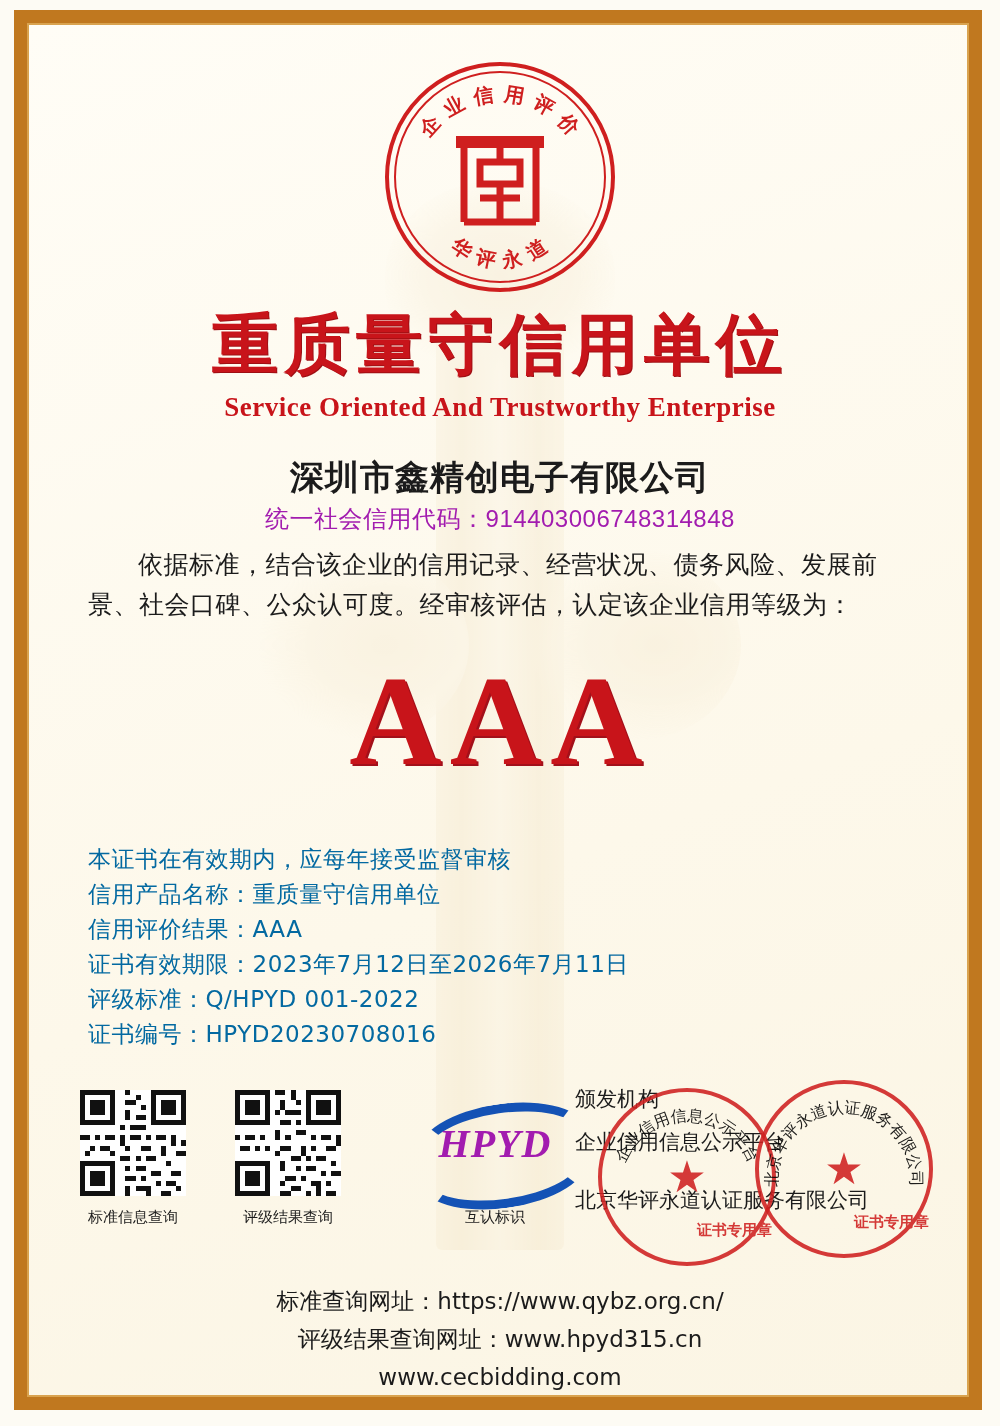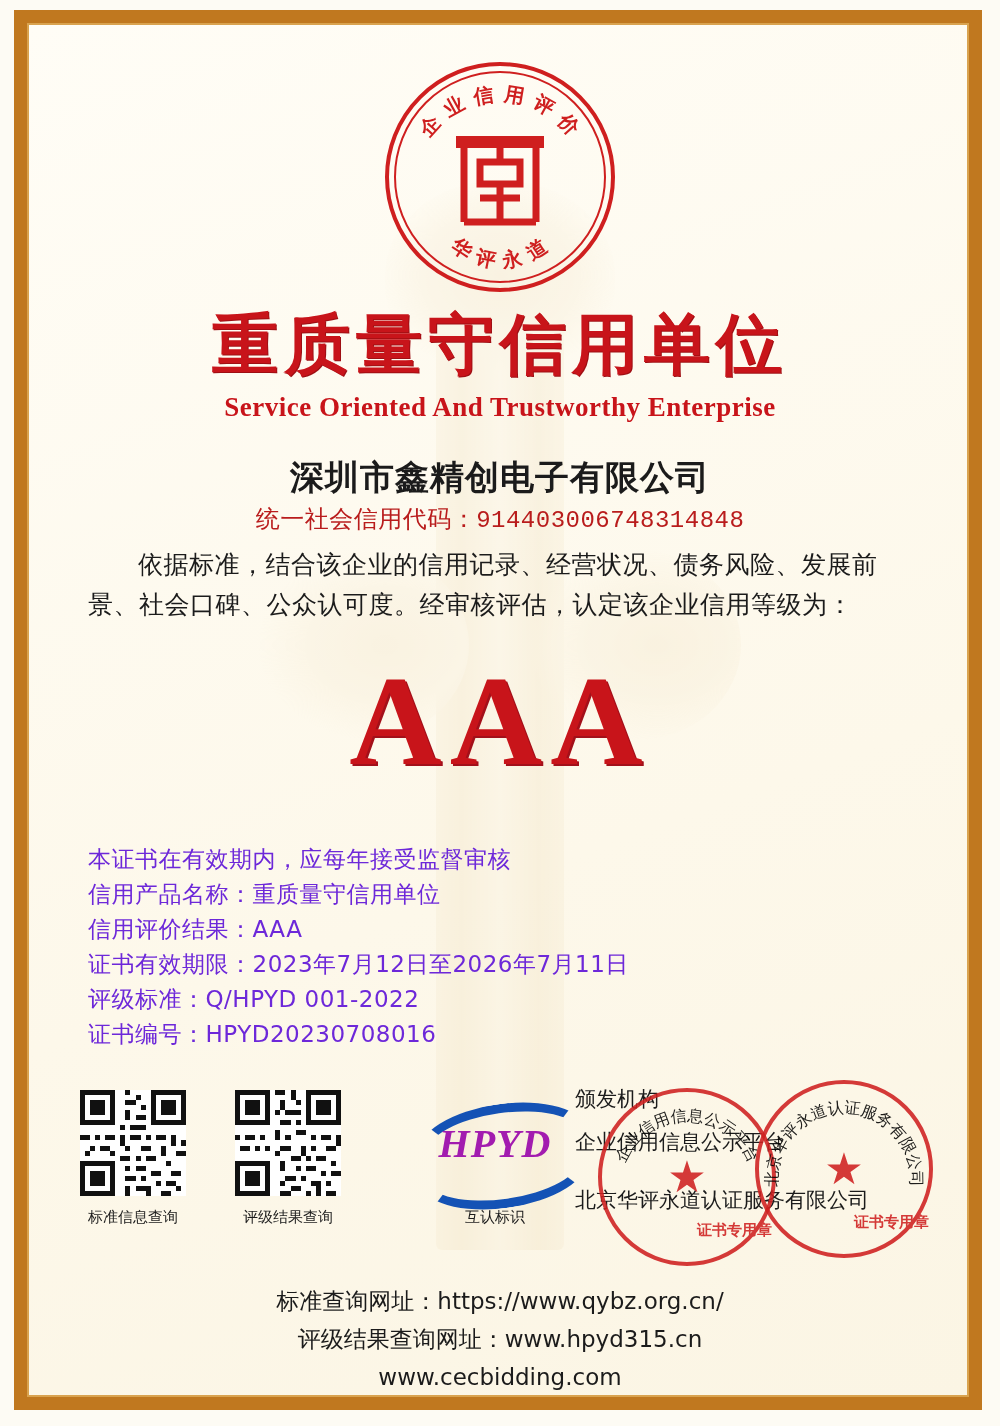--- a/index.html
+++ b/index.html
@@ -161,22 +161,22 @@
     font-weight: bold;
     font-size: 34px;
     letter-spacing: 1px;
   }
   .credit-code {
     position: absolute;
     top: 503px;
     left: 0;
     width: 100%;
     text-align: center;
-    color: #b91c1c;
-    font-family: Liberation Mono, monospace;
+    color: #a21caf;
+    font-family: Liberation Sans, sans-serif;
     font-size: 24px;
     letter-spacing: 0.5px;
   }
   .body-text {
     position: absolute;
     top: 545px;
     left: 88px;
     width: 824px;
     color: #1b1b1b;
     font-family: "DejaVu Sans", sans-serif;
@@ -197,21 +197,21 @@
     font-size: 128px;
     letter-spacing: 8px;
     text-shadow: 2px 2px 0 #a3101a;
   }
   
   .details {
     position: absolute;
     top: 842px;
     left: 88px;
     width: 830px;
-    color: #6d28d9;
+    color: #0369a1;
     font-family: "DejaVu Sans", sans-serif;
     font-size: 23px;
     line-height: 35px;
     letter-spacing: 0.5px;
   }
   .details .row { white-space: nowrap; }
   .details .row .lbl { }
   .details .note { }
   
   .badges {

